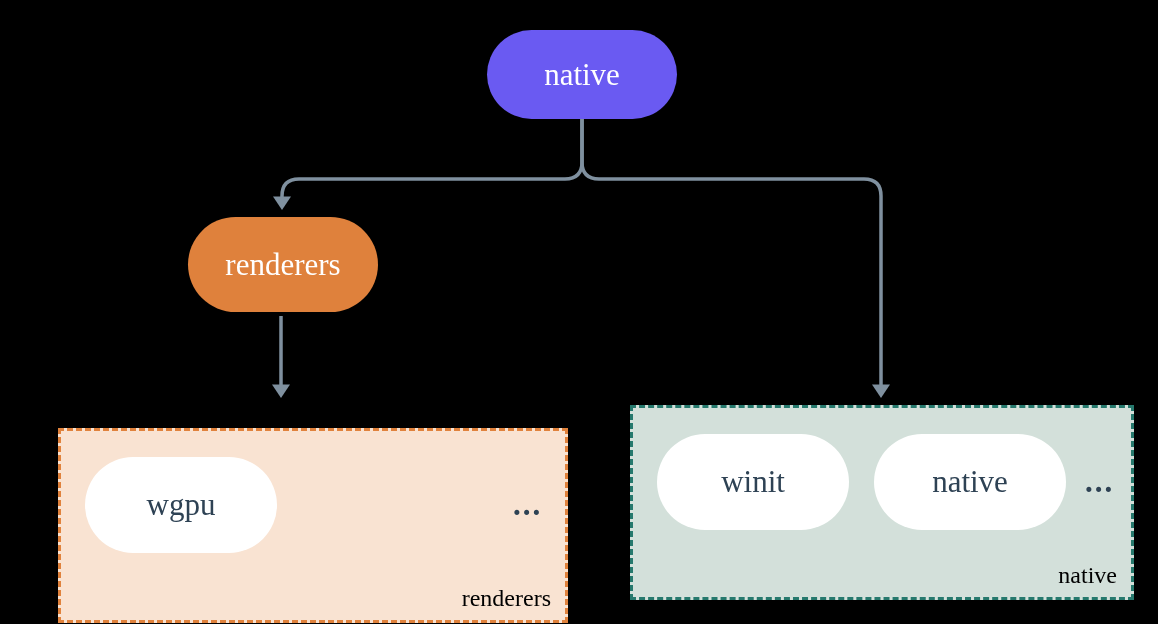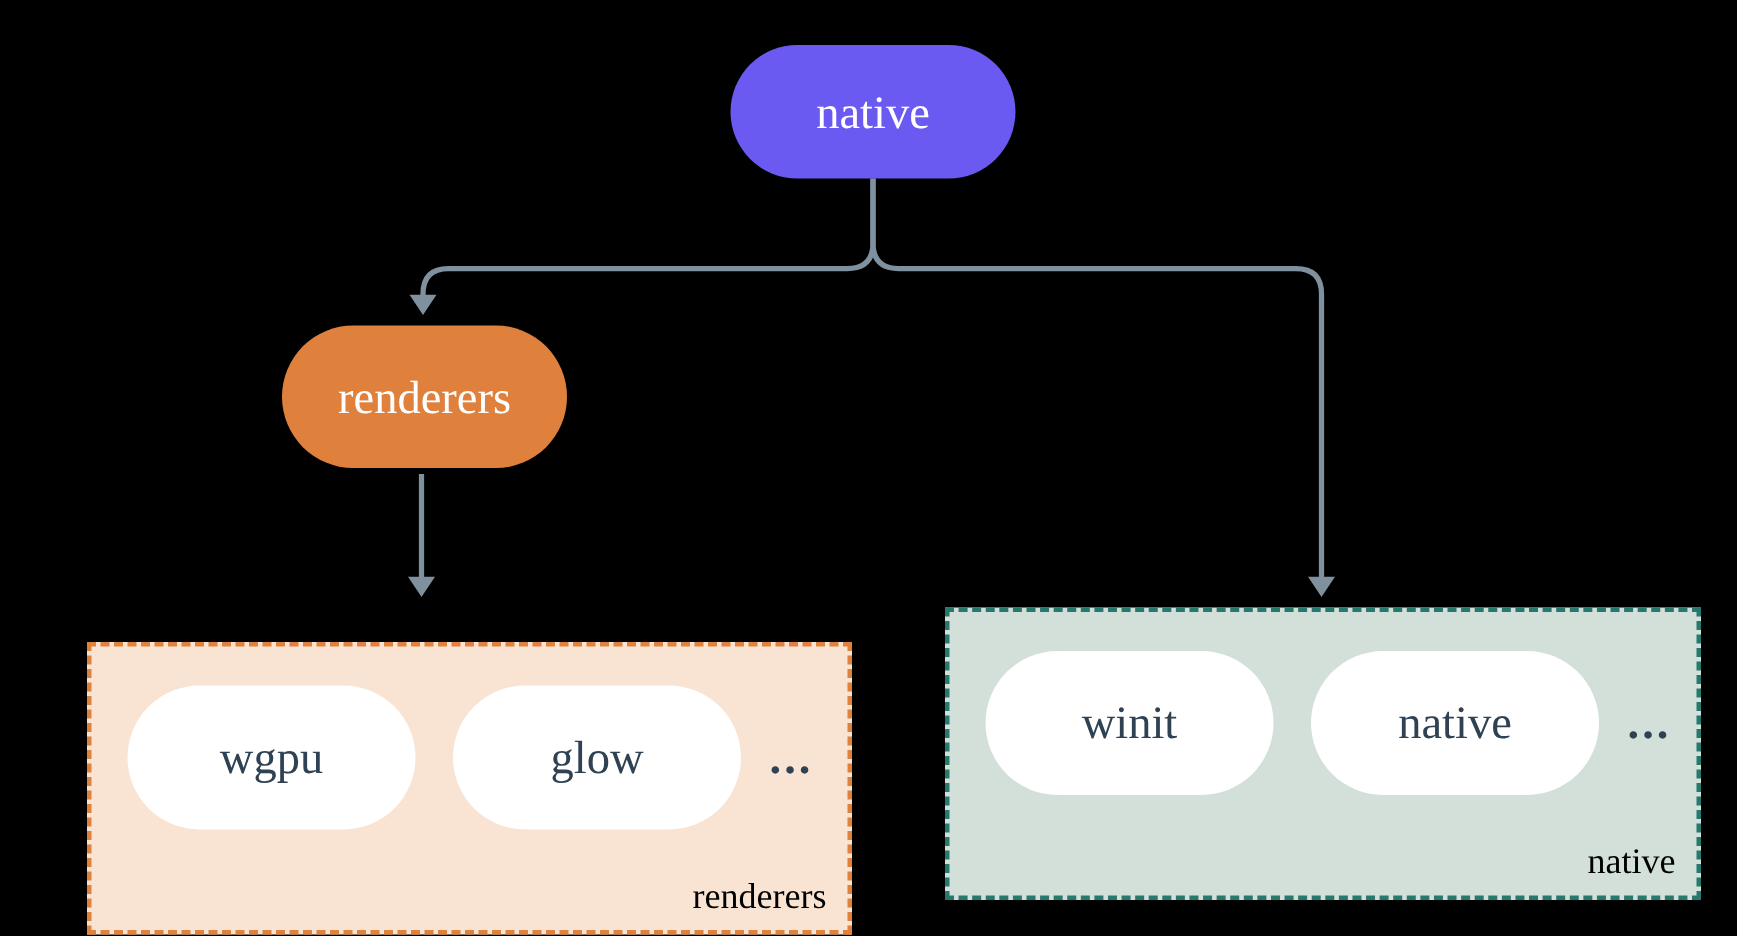--- a/index.html
+++ b/index.html
@@ -135,23 +135,20 @@
   </div>
 
   <div class="node node-graphics">
     <span>renderers</span>
   </div>
 
   <div class="group group-renderers">
     <div class="pill pill-1">
       <span>wgpu</span>
     </div>
-    <div class="pill pill-2">
-      <span>glow</span>
-    </div>
     <span class="ellipsis">...</span>
     <span class="group-label">renderers</span>
   </div>
 
   <div class="group group-shells">
     <div class="pill pill-1">
       <span>winit</span>
     </div>
     <div class="pill pill-2">
       <span>native</span>

